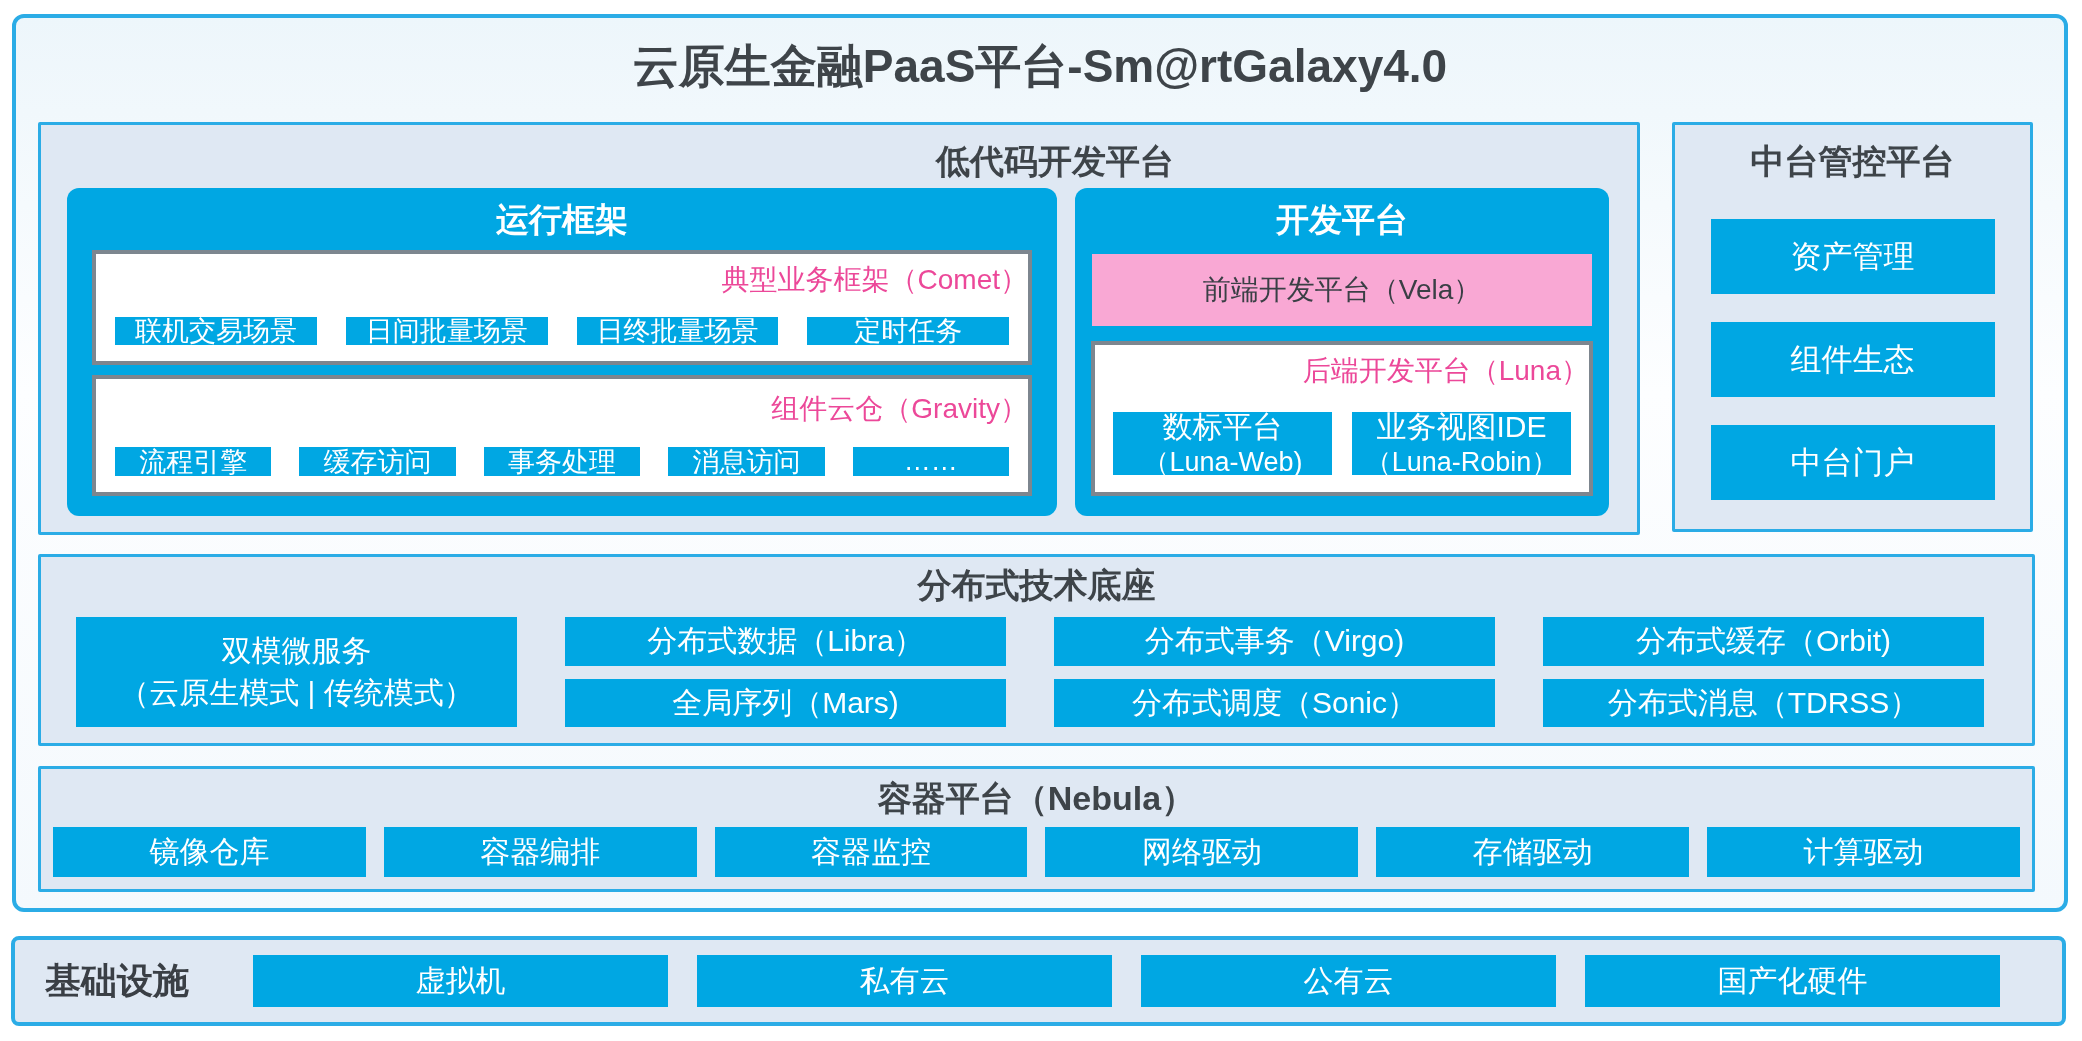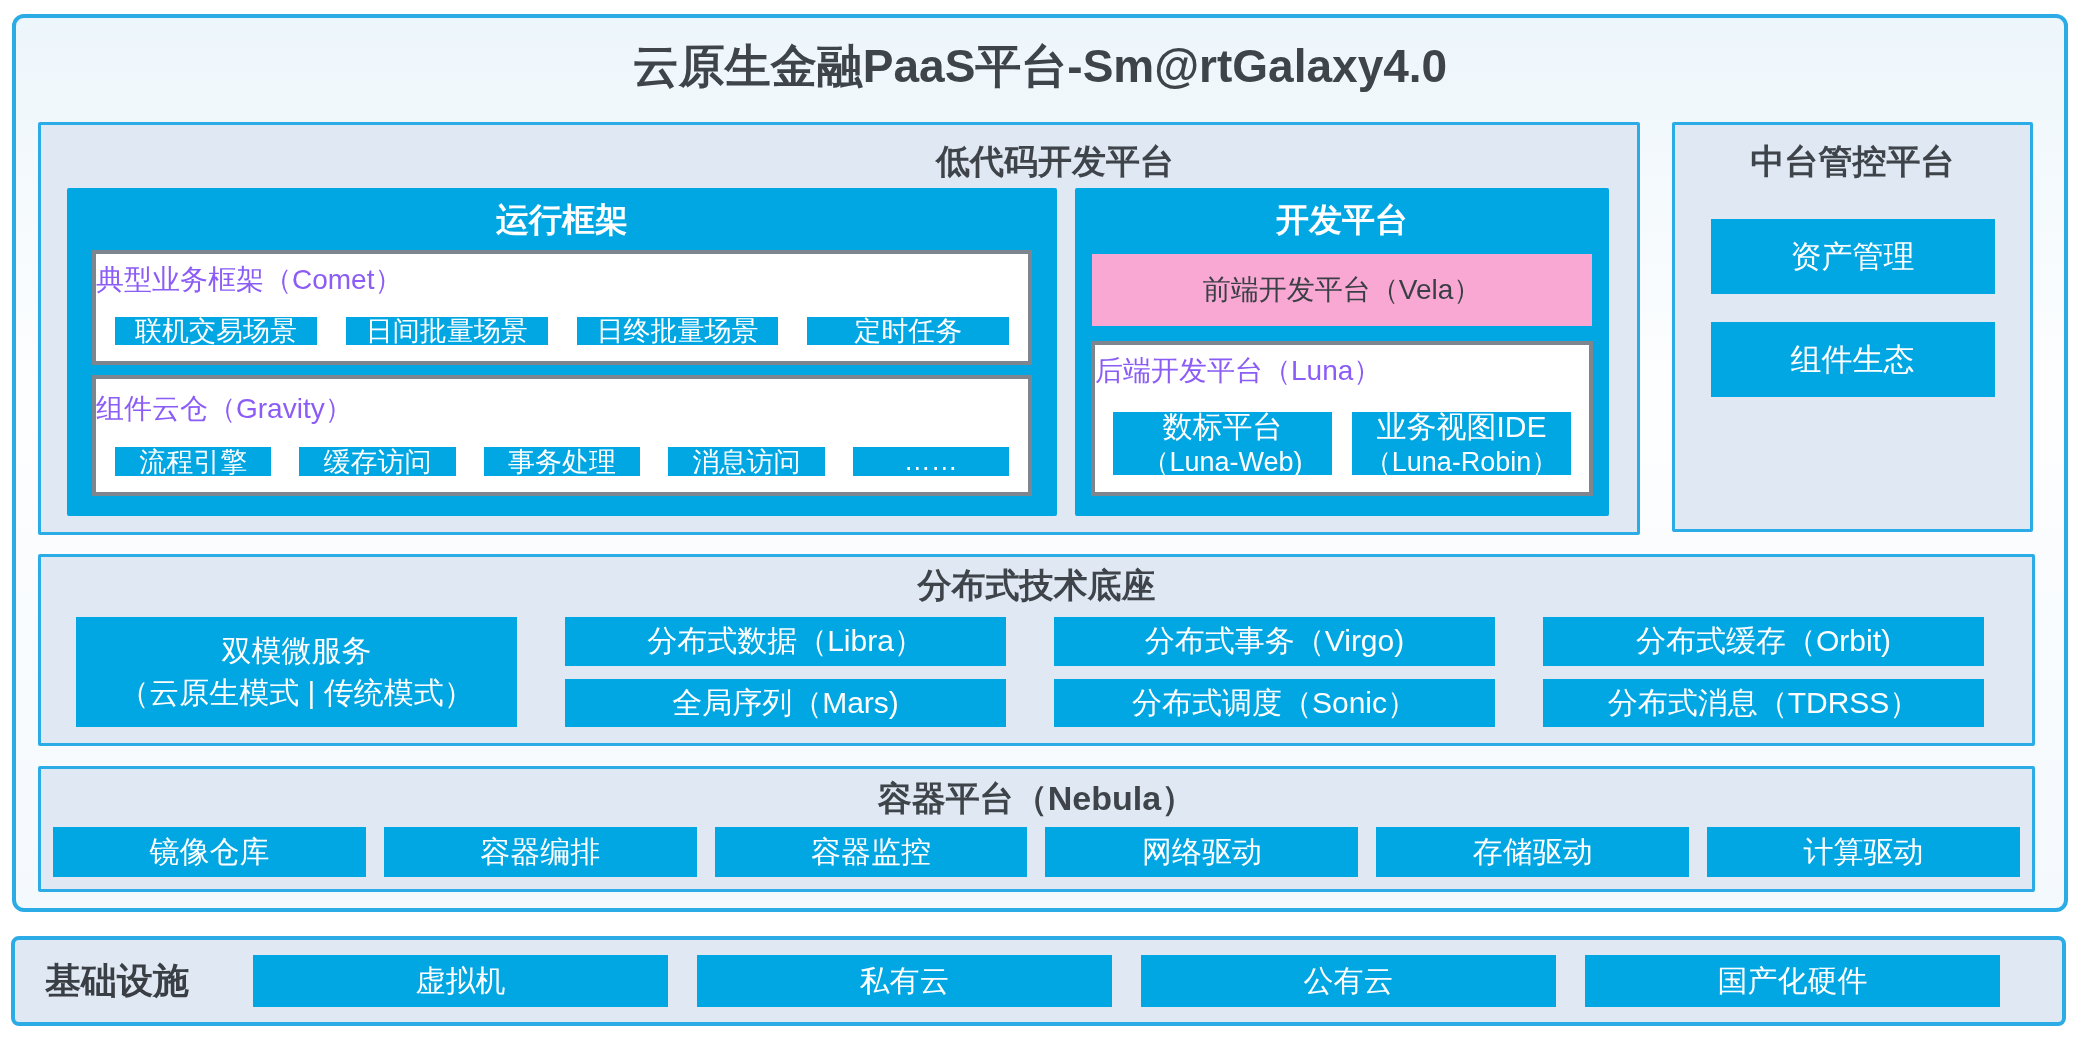--- a/index.html
+++ b/index.html
@@ -38,30 +38,30 @@
   .panel-heading{
     font-size:34px;font-weight:700;color:var(--text_dark);
     text-align:center;margin-top:14px;height:44px;line-height:44px;
   }
 
   
   .lowcode{left:22px;top:104px;width:1602px;height:413px;}
   .lowcode-title{position:relative;left:216px;}
   .frameworks{position:absolute;left:26px;top:63px;height:328px;display:flex;gap:18px;}
 
-  .cyan-panel{background:var(--accent_cyan);border-radius:2px;height:328px;}
+  .cyan-panel{background:var(--accent_cyan);border-radius:12px;height:328px;}
   .cyan-panel-title{
     height:44px;margin-top:10px;display:flex;align-items:center;justify-content:center;
     color:#fff;font-size:33px;font-weight:700;
   }
   .run-panel{width:990px;}
   .dev-panel{width:534px;}
 
   .white-box{background:#ffffff;border:4px solid var(--border_gray);}
-  .box-title{font-size:28px;color:#8b5cf6;text-align:left;margin-top:8px;height:36px;line-height:36px;}
+  .box-title{font-size:28px;color:#ec4899;text-align:right;margin-top:8px;height:36px;line-height:36px;}
 
   .comet-box{margin:8px 25px 0;height:115px;}
   .gravity-box{margin:10px 25px 0;height:121px;}
   .gravity-box .box-title{margin-top:12px;}
   .chip-row{display:flex;gap:29px;padding:12px 19px;margin-top:7px;height:52px;}
   .gravity-box .chip-row{gap:28px;margin-top:8px;height:53px;}
   .chip{
     flex:1;background:var(--accent_cyan);color:#fff;font-size:27px;
     display:flex;align-items:center;justify-content:center;white-space:nowrap;
   }
@@ -174,20 +174,21 @@
           </div>
         </div>
 
       </div>
     </div>
 
     <div class="light-panel mgmt">
       <div class="panel-heading">中台管控平台</div>
       <div class="mgmt-btn first">资产管理</div>
       <div class="mgmt-btn">组件生态</div>
+      <div class="mgmt-btn">中台门户</div>
     </div>
 
     <div class="light-panel dist">
       <div class="panel-heading">分布式技术底座</div>
       <div class="dist-grid">
         <div class="dist-box dual-box">
           <span class="dl">双模微服务</span>
           <span class="dl">（云原生模式 | 传统模式）</span>
         </div>
         <div class="dist-box gc2r1">分布式数据（Libra）</div>

